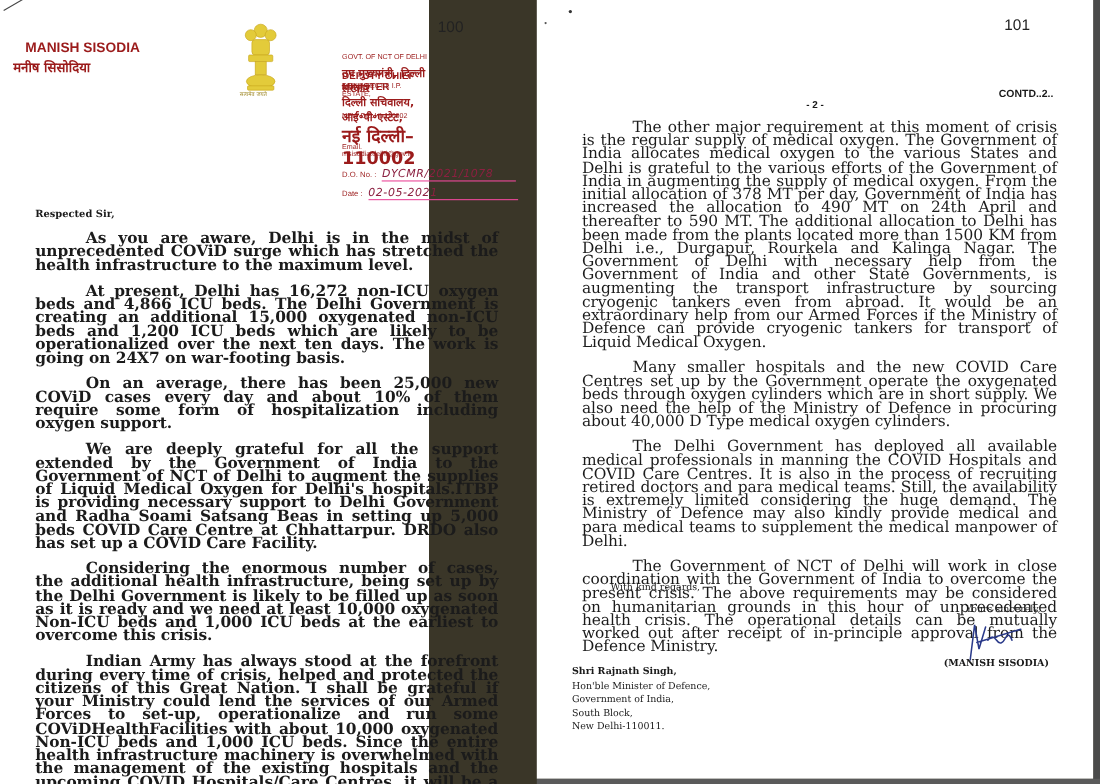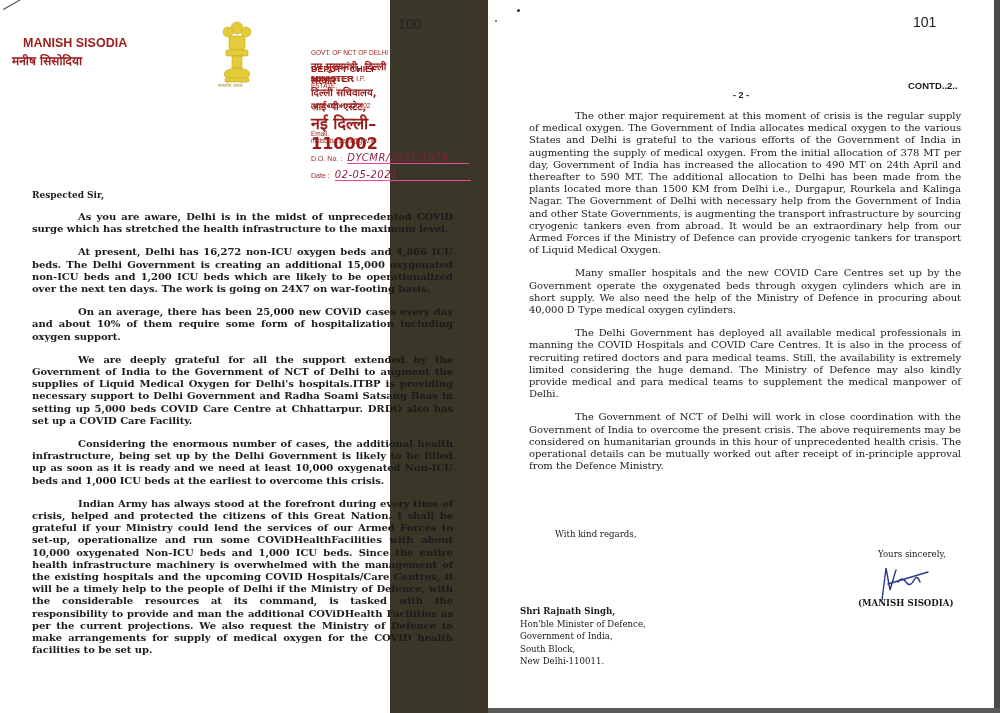--- a/index.html
+++ b/index.html
@@ -13,21 +13,21 @@
   .sans { font-family:"Liberation Sans", sans-serif; }
   .pg-num { font-family:"Liberation Sans", sans-serif; font-size:14px; color:#222; }
   .sender-name { font-family:"Liberation Sans", sans-serif; font-weight:bold; font-size:12.5px; color:#9b1b1b;padding-left:11px; }
   .sender-hindi { font-family:"DejaVu Sans", sans-serif; font-size:12px; color:#9b1b1b; font-weight:bold; }
   .lh-title { font-family:"Liberation Sans", sans-serif; font-weight:bold; font-size:9px; color:#9b1b1b;margin-top:28px; }
   .lh-small { font-family:"Liberation Sans", sans-serif; font-size:6.5px; color:#9b1b1b; }
   .lh-hindi { font-family:"DejaVu Sans", sans-serif; font-size:10px; font-weight:bold; color:#9b1b1b; }
   .lh-pin { font-family:"DejaVu Sans", sans-serif; font-size:16px; font-weight:bold; color:#9b1b1b; }
   .lh-field { font-family:"Liberation Sans", sans-serif; font-size:7px; color:#9b1b1b; }
   .hand { font-family:"DejaVu Sans", sans-serif; font-style:italic; font-size:10px; color:#8b2040; border-bottom:1px solid #ec4899; display:inline-block; letter-spacing:0.5px; }
-  .body-text { font-family:"DejaVu Serif", serif; font-size:10px; line-height:12.2px; text-align:justify; color:#1b1b1b; letter-spacing:-0.05px; }
+  .body-text { font-family:"DejaVu Serif", serif; font-size:14px; line-height:12.2px; text-align:justify; color:#1b1b1b; letter-spacing:-0.05px; }
   .body-text p { margin:0 0 11px 0; text-indent:46px; }
   .salutation { font-family:"DejaVu Serif", serif; font-weight:bold; font-size:9px; }
   .bold { font-weight:bold; }
   .addr { font-family:"DejaVu Serif", serif; font-size:8.6px; line-height:12.5px; }
   .emblem { position:absolute; left:217px; top:18px; width:40px; height:76px; }
 </style>
 </head>
 <body>
 
 <div class="page" id="left-page">

